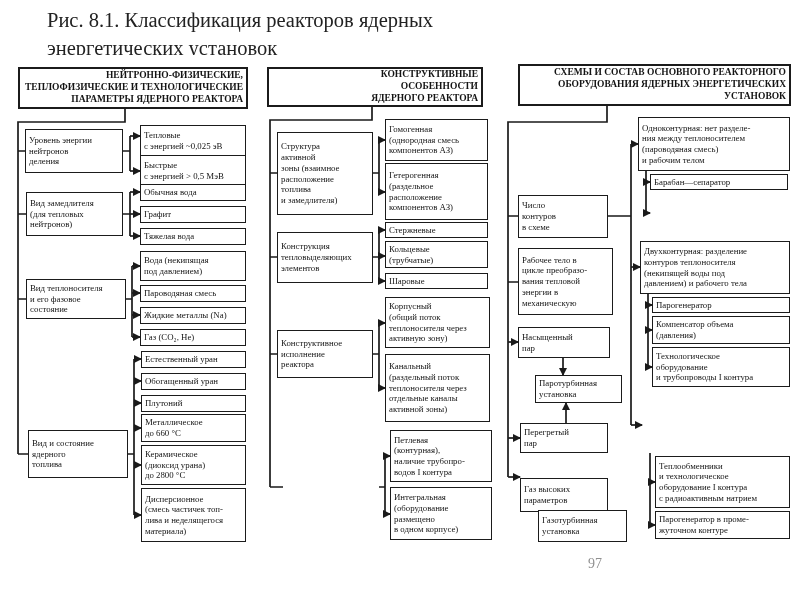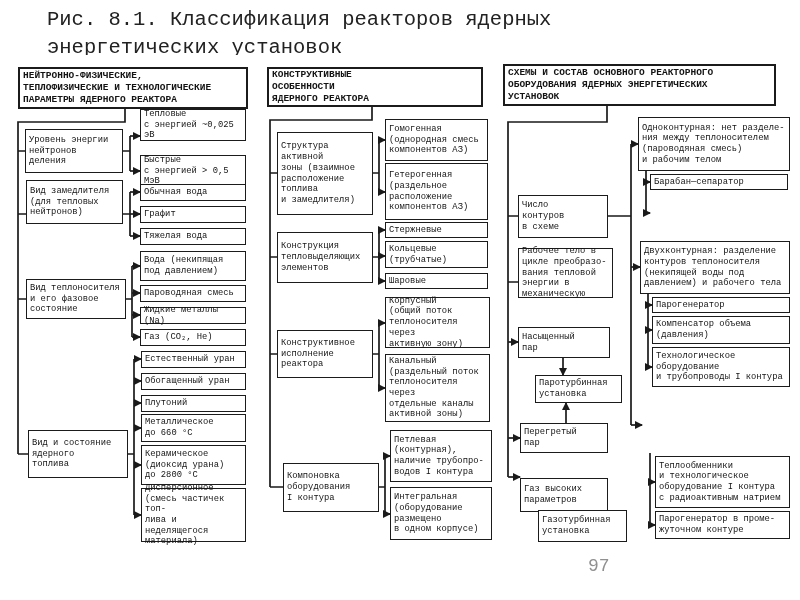--- a/index.html
+++ b/index.html
@@ -1,27 +1,27 @@
 <!DOCTYPE html>
 <html><head>
 <meta charset="utf-8">
 <style>
   html,body{margin:0;padding:0;background:#fff;}
   #slide{position:relative;width:800px;height:600px;background:#fff;overflow:hidden;
-         font-family:Liberation Mono, monospace;}
+         font-family:Liberation Serif, serif;}
   #fig-title{position:absolute;left:47px;top:6px;width:580px;height:49px;overflow:hidden;
          font-size:20.5px;line-height:28px;color:#222;white-space:pre-line;}
-  #page-num{position:absolute;left:588px;top:556px;font-size:18px;color:#909090;}
+  #page-num{position:absolute;left:588px;top:556px;font-size:14px;color:#909090;}
   #connectors{position:absolute;left:0;top:0;width:800px;height:600px;}
   .ln{fill:none;stroke:#1a1a1a;stroke-width:1.7px;}
   .ar{marker-end:url(#arw);}
   .bx{position:absolute;box-sizing:border-box;border:1.6px solid #1b1b1b;background:#fff;
       color:#141414;font-size:8.8px;line-height:1.22;padding:1px 3px;white-space:pre-line;
       display:flex;flex-direction:column;justify-content:center;}
-  .hd{border-width:2.2px;font-weight:bold;text-align:left;font-size:9.5px;line-height:1.25;}
+  .hd{border-width:2.2px;font-weight:bold;text-align:right;font-size:9.5px;line-height:1.25;}
 </style>
 </head>
 <body>
 
 <div id="slide">
 
   <div id="fig-title">Рис. 8.1. Классификация реакторов ядерных
 энергетических установок</div>
   <div id="page-num">97</div>
 
@@ -78,25 +78,25 @@
       <path class="ln ar" d="M566,423 V403"></path>
       <path class="ln ar" d="M564,492 V510"></path>
   </svg>
 
   <div class="bx hd" style="left:18px;top:67px;width:230px;height:42px">НЕЙТРОННО-ФИЗИЧЕСКИЕ,
 ТЕПЛОФИЗИЧЕСКИЕ И ТЕХНОЛОГИЧЕСКИЕ
 ПАРАМЕТРЫ ЯДЕРНОГО РЕАКТОРА</div>
   <div class="bx" style="left:25px;top:129px;width:98px;height:44px">Уровень энергии
 нейтронов
 деления</div>
-  <div class="bx" style="left:140px;top:109px;width:106px;height:32px">Тепловые
+  <div class="bx" style="left:140px;top:125px;width:106px;height:32px">Тепловые
 с энергией ~0,025 эВ</div>
   <div class="bx" style="left:140px;top:155px;width:106px;height:32px">Быстрые
 с энергией &gt; 0,5 МэВ</div>
-  <div class="bx" style="left:26px;top:180px;width:97px;height:44px">Вид замедлителя
+  <div class="bx" style="left:26px;top:192px;width:97px;height:44px">Вид замедлителя
 (для тепловых
 нейтронов)</div>
   <div class="bx" style="left:140px;top:184px;width:106px;height:17px">Обычная вода</div>
   <div class="bx" style="left:140px;top:206px;width:106px;height:17px">Графит</div>
   <div class="bx" style="left:140px;top:228px;width:106px;height:17px">Тяжелая вода</div>
   <div class="bx" style="left:26px;top:279px;width:100px;height:40px">Вид теплоносителя
 и его фазовое
 состояние</div>
   <div class="bx" style="left:140px;top:251px;width:106px;height:30px">Вода (некипящая
 под давлением)</div>
@@ -147,39 +147,36 @@
 реактора</div>
   <div class="bx" style="left:385px;top:297px;width:105px;height:51px">Корпусный
 (общий поток
 теплоносителя через
 активную зону)</div>
   <div class="bx" style="left:385px;top:354px;width:105px;height:68px">Канальный
 (раздельный поток
 теплоносителя через
 отдельные каналы
 активной зоны)</div>
-  <div class="bx" style="left:283px;top:463px;width:96px;height:49px">Компоновка
-оборудования
-I контура</div>
   <div class="bx" style="left:390px;top:430px;width:102px;height:52px">Петлевая
 (контурная),
 наличие трубопро-
 водов I контура</div>
   <div class="bx" style="left:390px;top:487px;width:102px;height:53px">Интегральная
 (оборудование
 размещено
 в одном корпусе)</div>
 
-  <div class="bx hd" style="left:503px;top:64px;width:273px;height:42px">СХЕМЫ И СОСТАВ ОСНОВНОГО РЕАКТОРНОГО
+  <div class="bx hd" style="left:518px;top:64px;width:273px;height:42px">СХЕМЫ И СОСТАВ ОСНОВНОГО РЕАКТОРНОГО
 ОБОРУДОВАНИЯ ЯДЕРНЫХ ЭНЕРГЕТИЧЕСКИХ
 УСТАНОВОК</div>
   <div class="bx" style="left:518px;top:195px;width:90px;height:43px">Число
 контуров
 в схеме</div>
-  <div class="bx" style="left:518px;top:248px;width:95px;height:50px">Рабочее тело в
+  <div class="bx" style="left:518px;top:248px;width:95px;height:67px">Рабочее тело в
 цикле преобразо-
 вания тепловой
 энергии в
 механическую</div>
   <div class="bx" style="left:518px;top:327px;width:92px;height:31px">Насыщенный
 пар</div>
   <div class="bx" style="left:535px;top:375px;width:87px;height:28px">Паротурбинная
 установка</div>
   <div class="bx" style="left:520px;top:423px;width:88px;height:30px">Перегретый
 пар</div>

